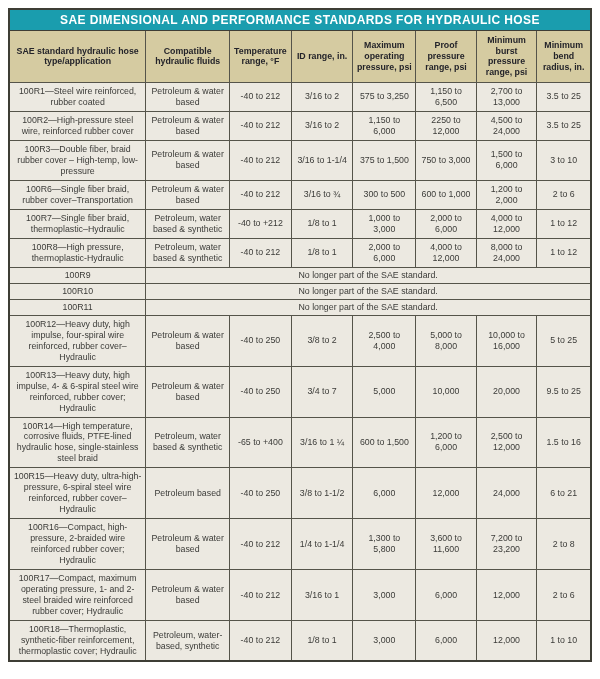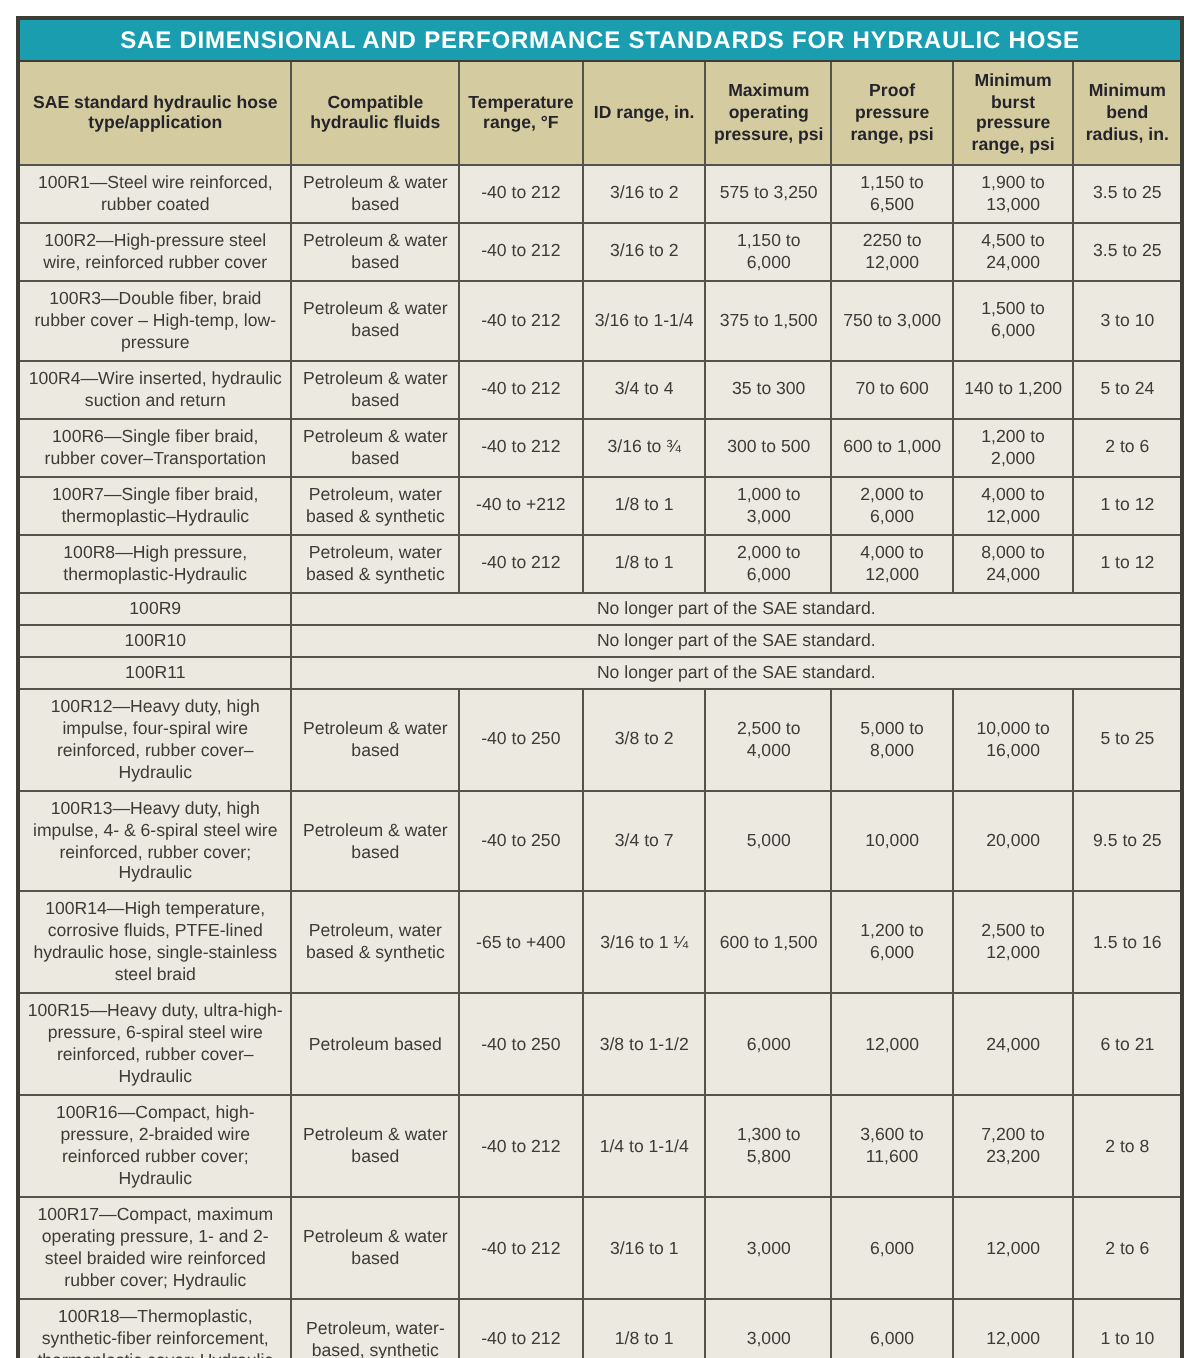--- a/index.html
+++ b/index.html
@@ -90,21 +90,21 @@
         </tr>
     </thead>
     <tbody id="table-body">
         <tr>
           <td>100R1—Steel wire reinforced, rubber coated</td>
           <td>Petroleum &amp; water based</td>
           <td>-40 to 212</td>
           <td>3/16 to 2</td>
           <td>575 to 3,250</td>
           <td>1,150 to 6,500</td>
-          <td>1,900 to 13,000</td>
+          <td>2,700 to 13,000</td>
           <td>3.5 to 25</td>
         </tr>
         <tr>
           <td>100R2—High-pressure steel wire, reinforced rubber cover</td>
           <td>Petroleum &amp; water based</td>
           <td>-40 to 212</td>
           <td>3/16 to 2</td>
           <td>1,150 to 6,000</td>
           <td>2250 to 12,000</td>
           <td>4,500 to 24,000</td>
@@ -112,30 +112,20 @@
         </tr>
         <tr>
           <td>100R3—Double fiber, braid rubber cover – High-temp, low-pressure</td>
           <td>Petroleum &amp; water based</td>
           <td>-40 to 212</td>
           <td>3/16 to 1-1/4</td>
           <td>375 to 1,500</td>
           <td>750 to 3,000</td>
           <td>1,500 to 6,000</td>
           <td>3 to 10</td>
-        </tr>
-        <tr>
-          <td>100R4—Wire inserted, hydraulic suction and return</td>
-          <td>Petroleum &amp; water based</td>
-          <td>-40 to 212</td>
-          <td>3/4 to 4</td>
-          <td>35 to 300</td>
-          <td>70 to 600</td>
-          <td>140 to 1,200</td>
-          <td>5 to 24</td>
         </tr>
         <tr>
           <td>100R6—Single fiber braid, rubber cover–Transportation</td>
           <td>Petroleum &amp; water based</td>
           <td>-40 to 212</td>
           <td>3/16 to ¾</td>
           <td>300 to 500</td>
           <td>600 to 1,000</td>
           <td>1,200 to 2,000</td>
           <td>2 to 6</td>

